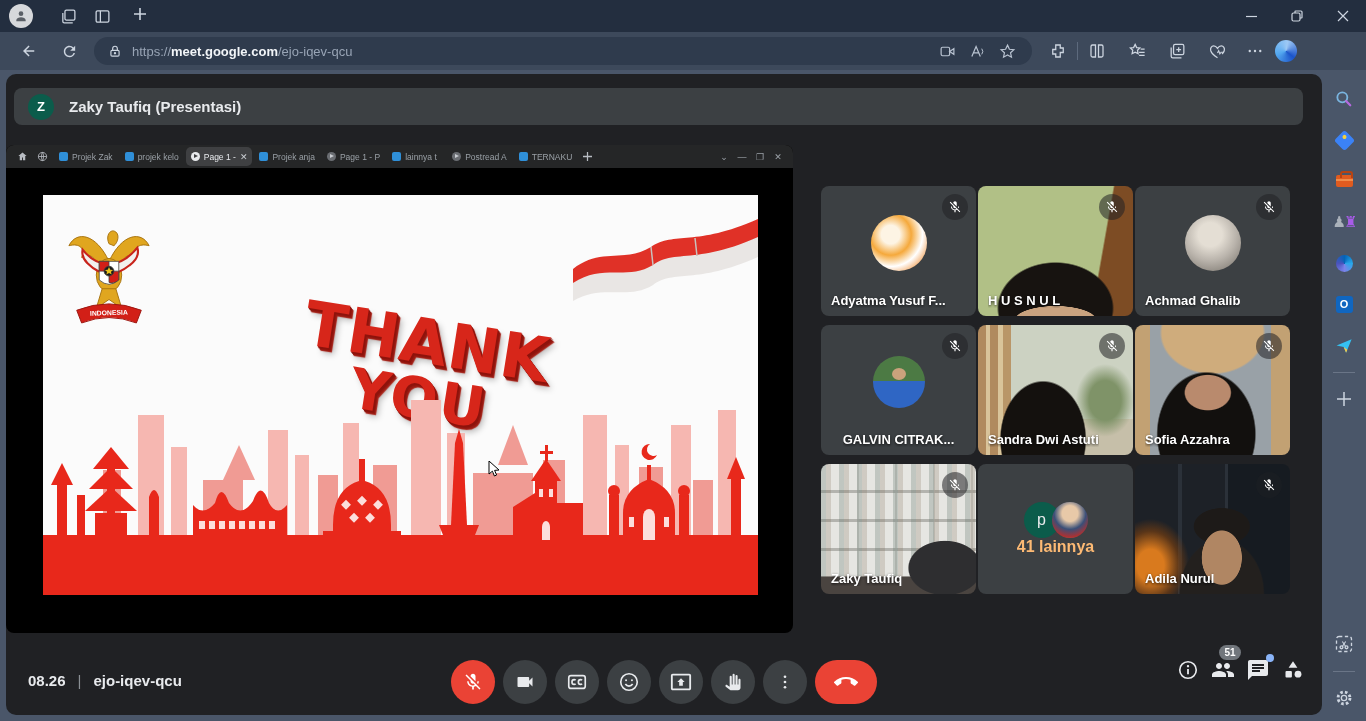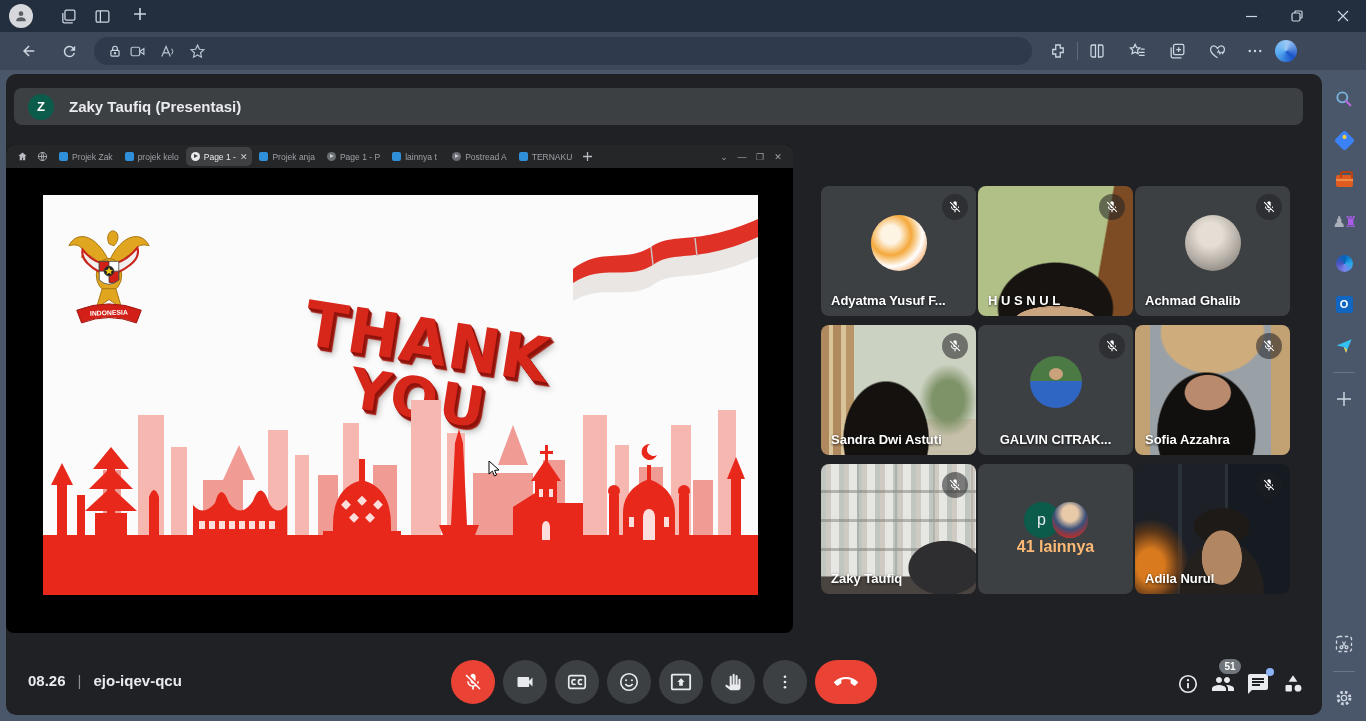--- a/index.html
+++ b/index.html
@@ -127,21 +127,21 @@
   .ov-label { color:#fdba74; font-size:16px; font-weight:bold; }
 
   
   .meet-footer { position:absolute; left:0; right:0; bottom:0; height:62px; }
   .foot-left { position:absolute; left:22px; top:19px; display:flex; align-items:center; color:#e8eaed; font-size:15px; font-weight:bold; }
   .foot-sep { color:#8a8f94; margin:0 12px; font-weight:normal; }
   .ctl-group { position:absolute; left:50%; transform:translateX(-50%); top:7px; display:flex; align-items:center; gap:8px; }
   .cbtn { width:44px; height:44px; border-radius:50%; background:#3c4043; color:#e8eaed; display:flex; align-items:center; justify-content:center; }
   .cbtn.red { background:#ea4335; color:#fff; }
   .endbtn { width:62px; height:44px; border-radius:22px; background:#ea4335; color:#fff; display:flex; align-items:center; justify-content:center; }
-  .right-icons { position:absolute; right:16px; top:18px; display:flex; align-items:center; gap:9px; }
+  .right-icons { position:absolute; right:16px; top:4px; display:flex; align-items:center; gap:9px; }
   .ricon { position:relative; width:26px; height:26px; color:#e8eaed; display:flex; align-items:center; justify-content:center; }
   .badge { position:absolute; top:-12px; left:9px; min-width:22px; height:15px; border-radius:8px; background:#71767c; color:#fff; font-size:10px; font-weight:bold; display:flex; align-items:center; justify-content:center; padding:0 4px; }
   .bluedot { position:absolute; top:-3px; right:-3px; width:8px; height:8px; border-radius:50%; background:#8ab4f8; }
 
   .cursor { position:absolute; left:445px; top:266px; }
 </style>
 </head>
 <body>
 
 <div class="titlebar">
@@ -198,20 +198,21 @@
     <svg width="17" height="17" viewBox="0 0 24 24" fill="currentColor">
         <path d="M17.65 6.35A7.96 7.96 0 0 0 12 4c-4.42 0-7.99 3.58-8 8s3.58 8 8 8c3.73 0 6.84-2.55 7.73-6h-2.08a5.99 5.99 0 0 1-5.65 4c-3.31 0-6-2.69-6-6s2.69-6 6-6c1.66 0 3.14.69 4.22 1.78L13 11h7V4l-2.35 2.35z"></path>
       </svg>
   </div>
   <div class="omnibox">
     <svg width="14" height="15" viewBox="0 0 24 24" fill="none" stroke="#cdd5e0" stroke-width="2">
         <rect x="5" y="10" width="14" height="10" rx="2"></rect>
         <path d="M8 10V7a4 4 0 0 1 8 0v3"></path>
         <circle cx="12" cy="15" r="1" fill="#cdd5e0"></circle>
       </svg>
+    <span class="url"><span class="dim">https://</span><span class="host">meet.google.com</span><span class="dim">/ejo-iqev-qcu</span></span>
     <span class="omni-ico">
         <svg width="17" height="17" viewBox="0 0 24 24" fill="none" stroke="currentColor" stroke-width="1.7">
           <rect x="3" y="6" width="12" height="12" rx="2"></rect>
           <path d="M15 12l6-4v8l-6-4z"></path>
         </svg>
       </span>
     <span class="omni-ico">
         <svg width="17" height="17" viewBox="0 0 24 24" fill="none" stroke="currentColor" stroke-width="1.7">
           <path d="M4 19L10 5l6 14M6.5 14h7"></path>
           <path d="M18 8q3 4 0 8" stroke-width="1.4"></path>
@@ -526,36 +527,36 @@
     </div>
     <div class="tile">
       <span class="pav achmad"></span>
       <span class="micoff">
           <svg width="14" height="14" viewBox="0 0 24 24" fill="currentColor">
             <path d="M19 11h-1.7c0 .74-.16 1.43-.43 2.05l1.23 1.23c.56-.98.9-2.09.9-3.28zm-4.02.17c0-.06.02-.11.02-.17V5c0-1.66-1.34-3-3-3S9 3.34 9 5v.18l5.98 5.99zM4.27 3L3 4.27l6.01 6.01V11c0 1.66 1.33 3 2.99 3 .22 0 .44-.03.65-.08l1.66 1.66c-.71.33-1.5.52-2.31.52-2.76 0-5.3-2.1-5.3-5.1H5c0 3.41 2.72 6.23 6 6.72V21h2v-3.28c.91-.13 1.77-.45 2.54-.9L19.73 21 21 19.73 4.27 3z"></path>
           </svg>
         </span>
       <span class="pname">Achmad Ghalib</span>
     </div>
-    <div class="tile sandra">
-      <span class="micoff">
-          <svg width="14" height="14" viewBox="0 0 24 24" fill="currentColor">
-            <path d="M19 11h-1.7c0 .74-.16 1.43-.43 2.05l1.23 1.23c.56-.98.9-2.09.9-3.28zm-4.02.17c0-.06.02-.11.02-.17V5c0-1.66-1.34-3-3-3S9 3.34 9 5v.18l5.98 5.99zM4.27 3L3 4.27l6.01 6.01V11c0 1.66 1.33 3 2.99 3 .22 0 .44-.03.65-.08l1.66 1.66c-.71.33-1.5.52-2.31.52-2.76 0-5.3-2.1-5.3-5.1H5c0 3.41 2.72 6.23 6 6.72V21h2v-3.28c.91-.13 1.77-.45 2.54-.9L19.73 21 21 19.73 4.27 3z"></path>
-          </svg>
-        </span>
-      <span class="pname">Sandra Dwi Astuti</span>
-    </div>
     <div class="tile">
       <span class="pav galvin"></span>
       <span class="micoff">
           <svg width="14" height="14" viewBox="0 0 24 24" fill="currentColor">
             <path d="M19 11h-1.7c0 .74-.16 1.43-.43 2.05l1.23 1.23c.56-.98.9-2.09.9-3.28zm-4.02.17c0-.06.02-.11.02-.17V5c0-1.66-1.34-3-3-3S9 3.34 9 5v.18l5.98 5.99zM4.27 3L3 4.27l6.01 6.01V11c0 1.66 1.33 3 2.99 3 .22 0 .44-.03.65-.08l1.66 1.66c-.71.33-1.5.52-2.31.52-2.76 0-5.3-2.1-5.3-5.1H5c0 3.41 2.72 6.23 6 6.72V21h2v-3.28c.91-.13 1.77-.45 2.54-.9L19.73 21 21 19.73 4.27 3z"></path>
           </svg>
         </span>
       <span class="pname" style="left:50%; transform:translateX(-50%); max-width:140px;">GALVIN CITRAK...</span>
+    </div>
+    <div class="tile sandra">
+      <span class="micoff">
+          <svg width="14" height="14" viewBox="0 0 24 24" fill="currentColor">
+            <path d="M19 11h-1.7c0 .74-.16 1.43-.43 2.05l1.23 1.23c.56-.98.9-2.09.9-3.28zm-4.02.17c0-.06.02-.11.02-.17V5c0-1.66-1.34-3-3-3S9 3.34 9 5v.18l5.98 5.99zM4.27 3L3 4.27l6.01 6.01V11c0 1.66 1.33 3 2.99 3 .22 0 .44-.03.65-.08l1.66 1.66c-.71.33-1.5.52-2.31.52-2.76 0-5.3-2.1-5.3-5.1H5c0 3.41 2.72 6.23 6 6.72V21h2v-3.28c.91-.13 1.77-.45 2.54-.9L19.73 21 21 19.73 4.27 3z"></path>
+          </svg>
+        </span>
+      <span class="pname">Sandra Dwi Astuti</span>
     </div>
     <div class="tile sofia">
       <span class="micoff">
           <svg width="14" height="14" viewBox="0 0 24 24" fill="currentColor">
             <path d="M19 11h-1.7c0 .74-.16 1.43-.43 2.05l1.23 1.23c.56-.98.9-2.09.9-3.28zm-4.02.17c0-.06.02-.11.02-.17V5c0-1.66-1.34-3-3-3S9 3.34 9 5v.18l5.98 5.99zM4.27 3L3 4.27l6.01 6.01V11c0 1.66 1.33 3 2.99 3 .22 0 .44-.03.65-.08l1.66 1.66c-.71.33-1.5.52-2.31.52-2.76 0-5.3-2.1-5.3-5.1H5c0 3.41 2.72 6.23 6 6.72V21h2v-3.28c.91-.13 1.77-.45 2.54-.9L19.73 21 21 19.73 4.27 3z"></path>
           </svg>
         </span>
       <span class="pname">Sofia Azzahra</span>
     </div>
     <div class="tile zaky">

